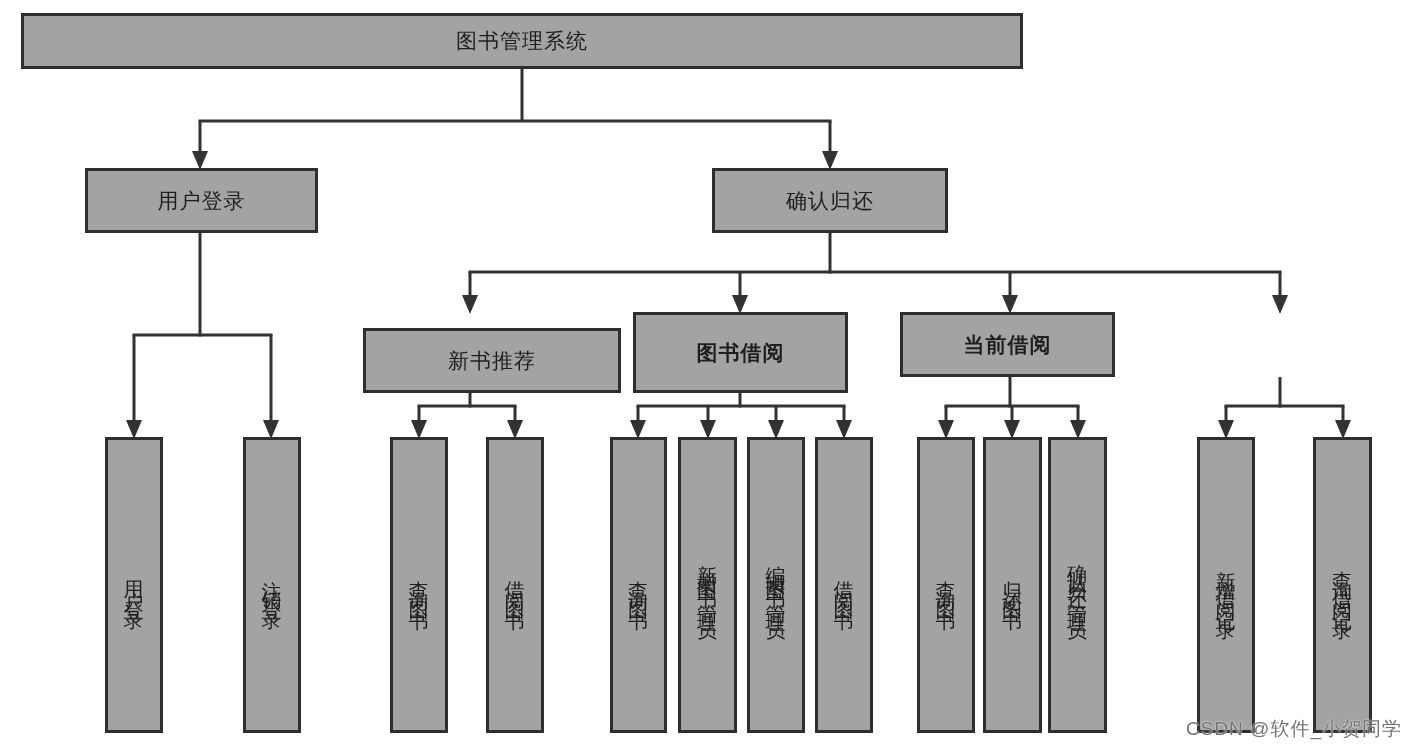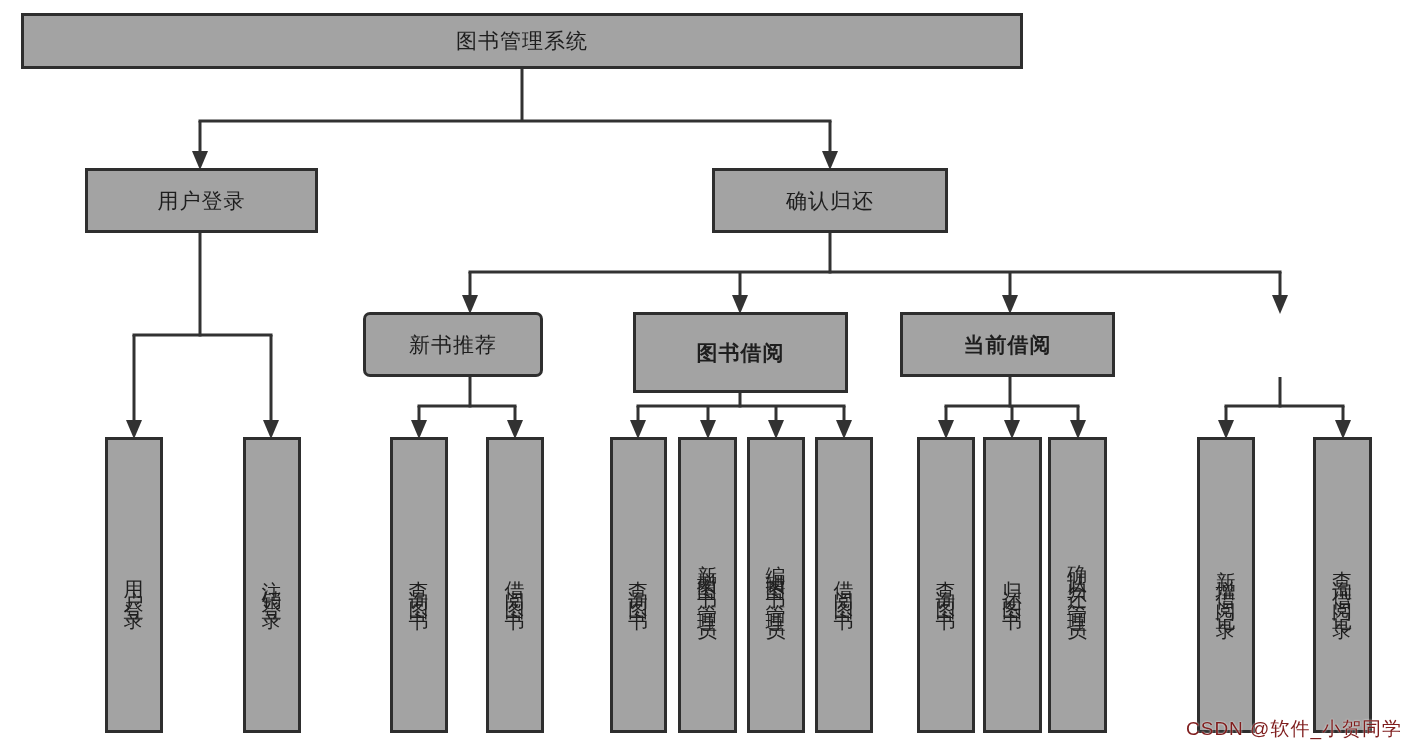--- a/index.html
+++ b/index.html
@@ -35,21 +35,21 @@
     letter-spacing: 10px;
     line-height: 1.1;
     white-space: nowrap;
   }
   .vnode.long span { letter-spacing: 8px; }
 
   .watermark {
     position: absolute;
     left: 1186px; top: 716px;
     font-size: 19px;
-    color: #7f1d1d;
+    color: #737373;
     letter-spacing: 1px;
     text-shadow: 0 0 2px #ffffff;
     white-space: nowrap;
   }
 </style>
 </head>
 <body>
 
 <div id="stage">
 
@@ -132,21 +132,21 @@
     <span>图书管理系统</span>
   </div>
 
   <div class="node hnode" style="left:85px; top:168px; width:233px; height:65px;">
     <span>用户登录</span>
   </div>
   <div class="node hnode" style="left:712px; top:168px; width:236px; height:65px;">
     <span>确认归还</span>
   </div>
 
-  <div class="node hnode" style="left:363px; top:312px; width:180px; height:65px;border-radius:7px;">
+  <div class="node hnode" style="left:363px; top:328px; width:258px; height:65px;">
     <span>新书推荐</span>
   </div>
   <div class="node hnode" style="left:633px; top:312px; width:215px; height:81px;font-weight:bold;">
     <span>图书借阅</span>
   </div>
   <div class="node hnode" style="left:900px; top:312px; width:215px; height:65px;font-weight:bold;">
     <span>当前借阅</span>
   </div>
 
   <div class="node vnode" style="left:105px; top:437px; width:58px; height:296px;">

